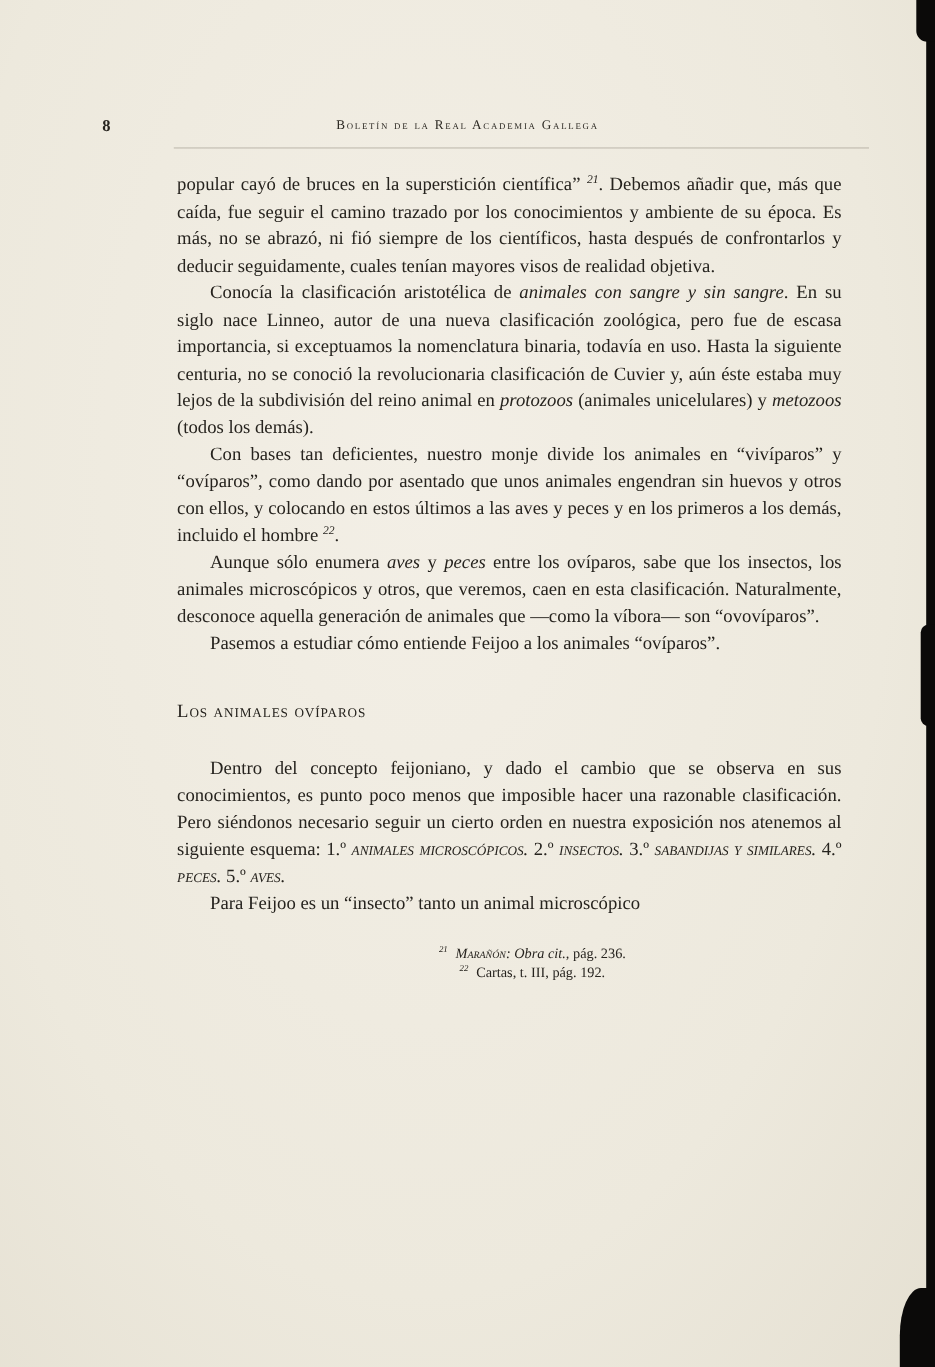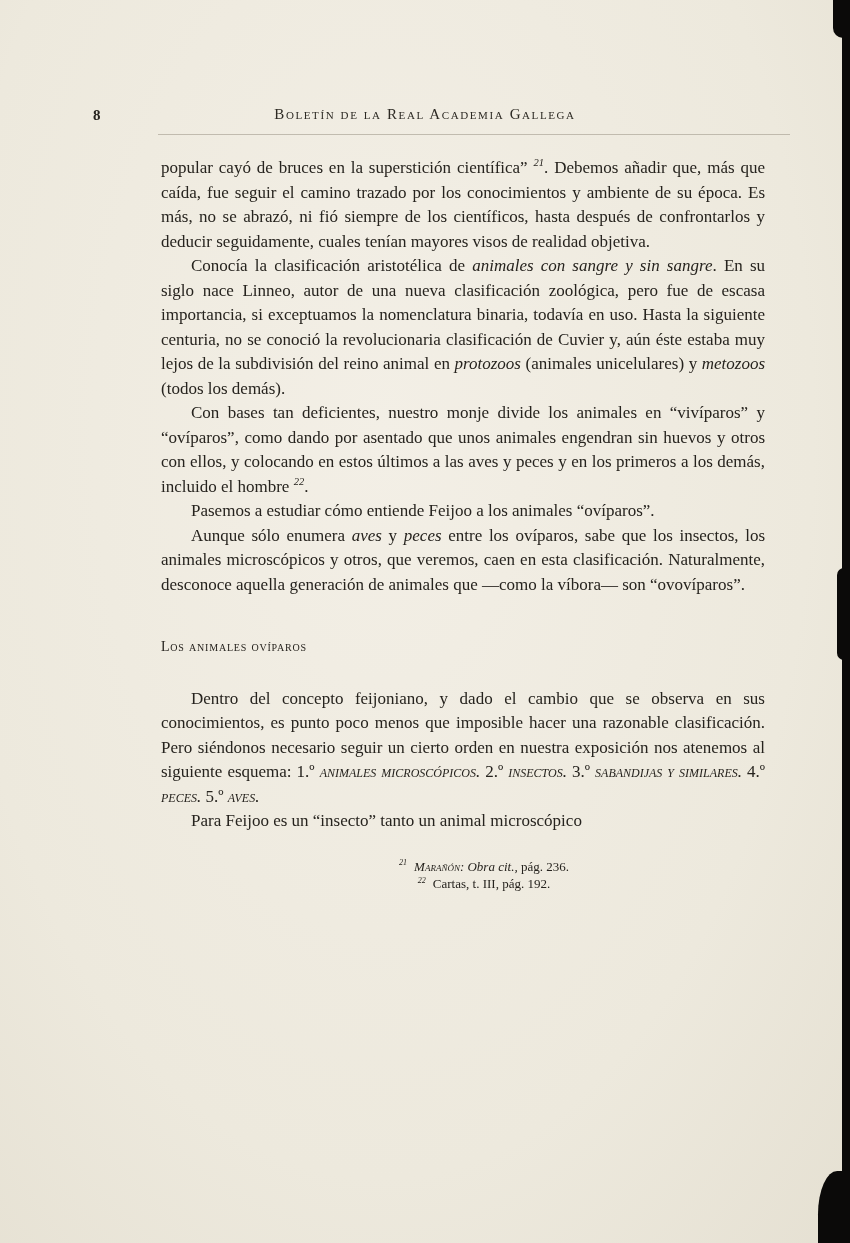--- a/index.html
+++ b/index.html
@@ -17,40 +17,40 @@
   }
   
   .pagenum {
     position: absolute; top: 107px; left: 93px;
     font-size: 15px; font-weight: bold; letter-spacing: 0.5px;
   }
   .running-title {
     position: absolute; top: 106px; left: 0; width: 850px;
     text-align: center;
     font-variant: small-caps;
-    font-size: 15px; letter-spacing: 1.6px;
+    font-size: 12px; letter-spacing: 1.6px;
     color: #2c2923;
   }
   .header-rule {
     position: absolute; top: 134px; left: 158px; width: 632px; height: 1px;
     background: #a8a294; opacity: 0.65;
   }
   
   .content {
     position: absolute; top: 156px; left: 161px; width: 604px;
     font-size: 17px; line-height: 24.5px;
     text-align: justify;
   }
   .para { margin: 0; text-indent: 30px; }
   .para.noindent { text-indent: 0; }
   sup { font-size: 0.62em; line-height: 0; vertical-align: super; font-style: italic; }
   .sc { font-variant: small-caps; font-style: italic; }
   .section-heading {
     margin: 38px 0 27px 0;
-    font-size: 14px; font-weight: normal;
+    font-size: 17px; font-weight: normal;
     font-variant: small-caps;
     letter-spacing: 0.8px;
     text-align: left; text-indent: 0;
   }
   .footnotes {
     margin-top: 24px;
     font-size: 13px; line-height: 17.5px;
     text-align: center;
   }
   .footnote { margin: 0; text-indent: 42px; }
@@ -79,22 +79,22 @@
 <div class="page">
 
   <span class="pagenum">8</span>
   <div class="running-title">Boletín de la Real Academia Gallega</div>
   <div class="header-rule"></div>
 
   <div class="content">
     <p class="para noindent"><span>popular cayó de bruces en la superstición científica” </span><sup>21</sup><span>. Debemos añadir que, más que caída, fue seguir el camino trazado por los conocimientos y ambiente de su época. Es más, no se abrazó, ni fió siempre de los científicos, hasta después de confrontarlos y deducir seguidamente, cuales tenían mayores visos de realidad objetiva.</span></p>
     <p class="para"><span>Conocía la clasificación aristotélica de </span><span style="font-style: italic;">animales con sangre y sin sangre</span><span>. En su siglo nace Linneo, autor de una nueva clasificación zoológica, pero fue de escasa importancia, si exceptuamos la nomenclatura binaria, todavía en uso. Hasta la siguiente centuria, no se conoció la revolucionaria clasificación de Cuvier y, aún éste estaba muy lejos de la subdivisión del reino animal en </span><span style="font-style: italic;">protozoos</span><span> (animales unicelulares) y </span><span style="font-style: italic;">metozoos</span><span> (todos los demás).</span></p>
     <p class="para"><span>Con bases tan deficientes, nuestro monje divide los animales en “vivíparos” y “ovíparos”, como dando por asentado que unos animales engendran sin huevos y otros con ellos, y colocando en estos últimos a las aves y peces y en los primeros a los demás, incluido el hombre </span><sup>22</sup><span>.</span></p>
+    <p class="para"><span>Aunque sólo enumera </span><span style="font-style: italic;">aves</span><span> y </span><span style="font-style: italic;">peces</span><span> entre los ovíparos, sabe que los insectos, los animales microscópicos y otros, que veremos, caen en esta clasificación. Naturalmente, desconoce aquella generación de animales que —como la víbora— son “ovovíparos”.</span></p>
     <p class="para"><span>Pasemos a estudiar cómo entiende Feijoo a los animales “ovíparos”.</span></p>
-    <p class="para"><span>Aunque sólo enumera </span><span style="font-style: italic;">aves</span><span> y </span><span style="font-style: italic;">peces</span><span> entre los ovíparos, sabe que los insectos, los animales microscópicos y otros, que veremos, caen en esta clasificación. Naturalmente, desconoce aquella generación de animales que —como la víbora— son “ovovíparos”.</span></p>
 
     <h2 class="section-heading">Los animales ovíparos</h2>
 
     <p class="para"><span>Dentro del concepto feijoniano, y dado el cambio que se observa en sus conocimientos, es punto poco menos que imposible hacer una razonable clasificación. Pero siéndonos necesario seguir un cierto orden en nuestra exposición nos atenemos al siguiente esquema: 1.º </span><span class="sc">animales microscópicos.</span><span> 2.º </span><span class="sc">insectos.</span><span> 3.º </span><span class="sc">sabandijas y similares.</span><span> 4.º </span><span class="sc">peces.</span><span> 5.º </span><span class="sc">aves.</span></p>
     <p class="para"><span>Para Feijoo es un “insecto” tanto un animal microscópico</span></p>
 
     <div class="footnotes">
       <p class="footnote"><sup class="fn-marker">21</sup><span><span class="sc">Marañón:</span><span> </span><span style="font-style: italic;">Obra cit.,</span><span> pág. 236.</span></span></p>
       <p class="footnote"><sup class="fn-marker">22</sup><span><span style="">Cartas,</span><span> t. III, pág. 192.</span></span></p>
     </div>

